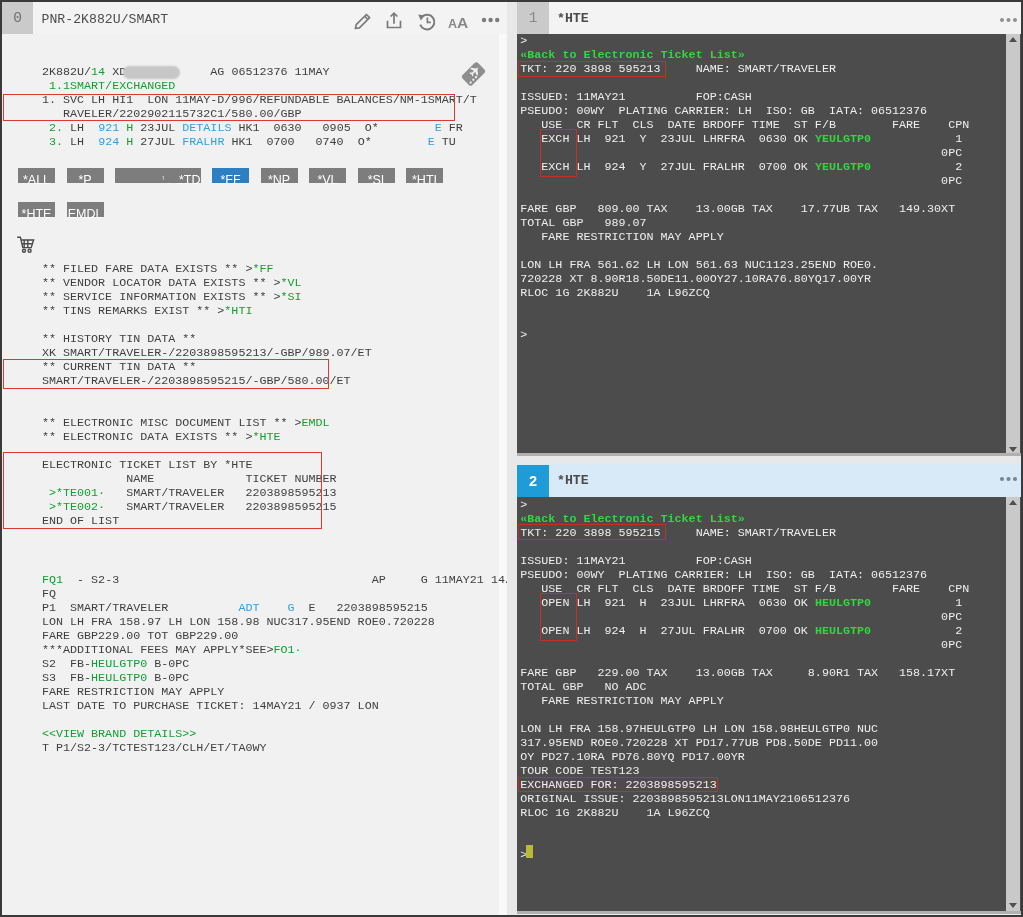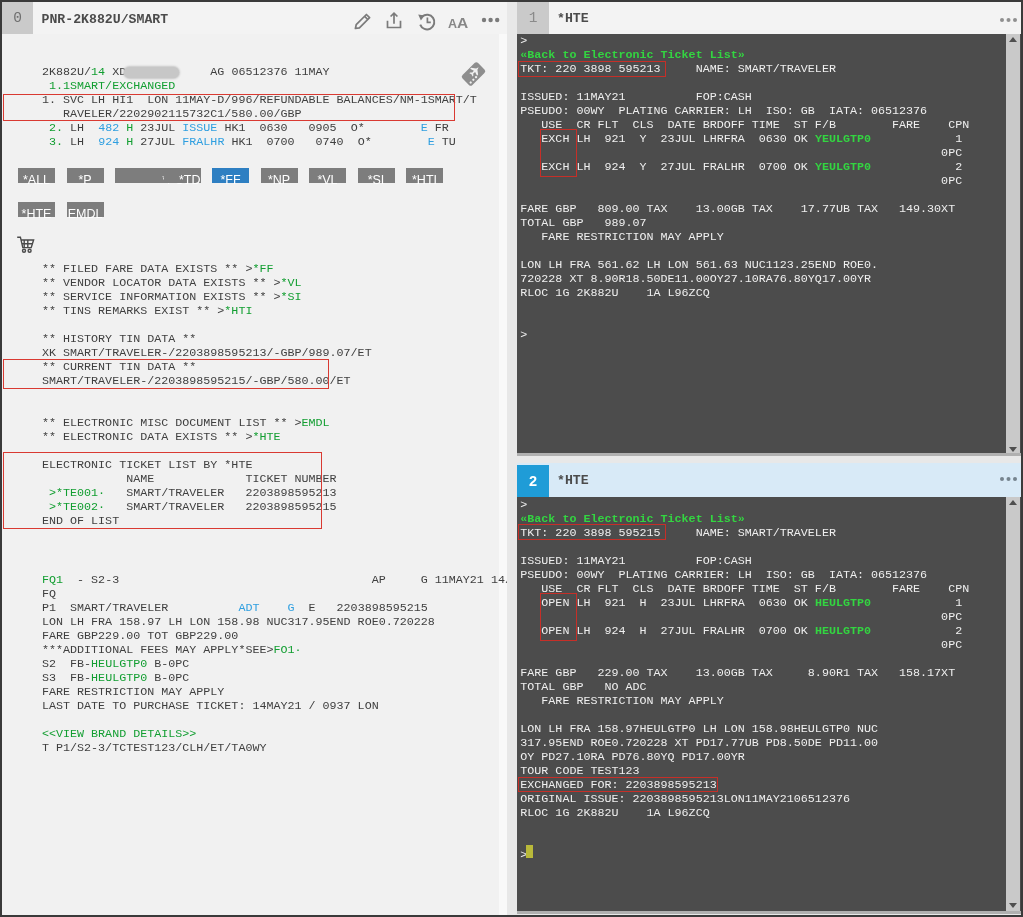--- a/index.html
+++ b/index.html
@@ -9,21 +9,21 @@
   .dk pre{color:#efefef;}
   .g{color:#129e31;}   
   .G{color:#33d541;font-weight:bold;}   
   .b{color:#2f9fe0;}   
   .rbox{position:absolute;border:1.5px solid #d93a32;}
   .rboxd{position:absolute;border:1.5px solid #c62f28;}
   .btn{position:absolute;width:37px;height:15px;background:#7d7d7d;color:#fff;
        font-family:"Liberation Sans",sans-serif;font-size:12.5px;text-align:center;line-height:24px;}
   .numbox{position:absolute;width:31px;height:32px;background:#cacaca;color:#6f6f6f;
        font-family:"Liberation Mono",monospace;font-size:14.5px;text-align:center;line-height:32px;}
-  .htitle{position:absolute;font-family:"Liberation Mono",monospace;font-size:13.2px;color:#4b4b4b;font-weight:bold;}
+  .htitle{position:absolute;font-family:"Liberation Mono",monospace;font-size:13.2px;color:#4b4b4b;}
 </style></head>
 <body>
 
 <div class="abs lt" style="left:2px;top:2px;width:505px;height:913px;background:#f1f1f1;">
   <div class="abs" style="left:497px;top:0;width:8px;height:913px;background:#f9f9f9;"></div>
   <div class="abs" style="left:0;top:0;width:505px;height:32px;background:#f3f3f3;"></div>
   <div class="numbox" style="left:0;top:0;">0</div>
   <div class="htitle" style="left:39.5px;top:10px;">PNR-2K882U/SMART</div>
 
   <svg class="abs" style="left:350px;top:6.5px;" width="152" height="24" viewBox="0 0 152 24">
@@ -56,21 +56,21 @@
       <g transform="translate(3.2,-1.2) rotate(90) scale(0.75)">
         <path d="M0 -7 L1.2 -3.5 6.5 0.5 6.5 2.5 1.2 0.8 0.9 4 3 6 3 7.5 0 6.5 -3 7.5 -3 6 -0.9 4 -1.2 0.8 -6.5 2.5 -6.5 0.5 -1.2 -3.5 Z" fill="#f1f1f1"></path>
       </g>
     </g>
   </svg>
 
   <pre class="abs" style="left:8px;top:62.9px;">2K882U/<span class="g">14</span> XDBKR         AG 06512376 11MAY
 <span class="g"> 1.1SMART/EXCHANGED</span>
 1. SVC LH HI1  LON 11MAY-D/996/REFUNDABLE BALANCES/NM-1SMART/T
    RAVELER/2202902115732C1/580.00/GBP
- <span class="g">2.</span> LH  <span class="b">482</span> <span class="g">H</span> 23JUL <span class="b">ISSUE</span> HK1  0630   0905  O*        <span class="b">E</span> FR
+ <span class="g">2.</span> LH  <span class="b">921</span> <span class="g">H</span> 23JUL <span class="b">DETAILS</span> HK1  0630   0905  O*        <span class="b">E</span> FR
  <span class="g">3.</span> LH  <span class="b">924</span> <span class="g">H</span> 27JUL <span class="b">FRALHR</span> HK1  0700   0740  O*        <span class="b">E</span> TU</pre>
 
   <div class="abs" style="left:122px;top:64.5px;width:55px;height:11.5px;background:#c7c7c7;border-radius:6px;box-shadow:0 0 2px 1px #c7c7c7;"></div>
 
   <div class="btn" style="left:16px;top:166.3px;">*ALL</div>
   <div class="btn" style="left:64.5px;top:166.3px;">*P</div>
   <div class="btn" style="left:113px;top:166.3px;padding-left:44px;">*FOP</div>
   <div class="btn" style="left:161.5px;top:166.3px;text-align:right;">*TD</div>
   <div class="btn" style="left:210px;top:166.3px;background:#2e7fc2;">*FF</div>
   <div class="btn" style="left:258.5px;top:166.3px;">*NP</div>

